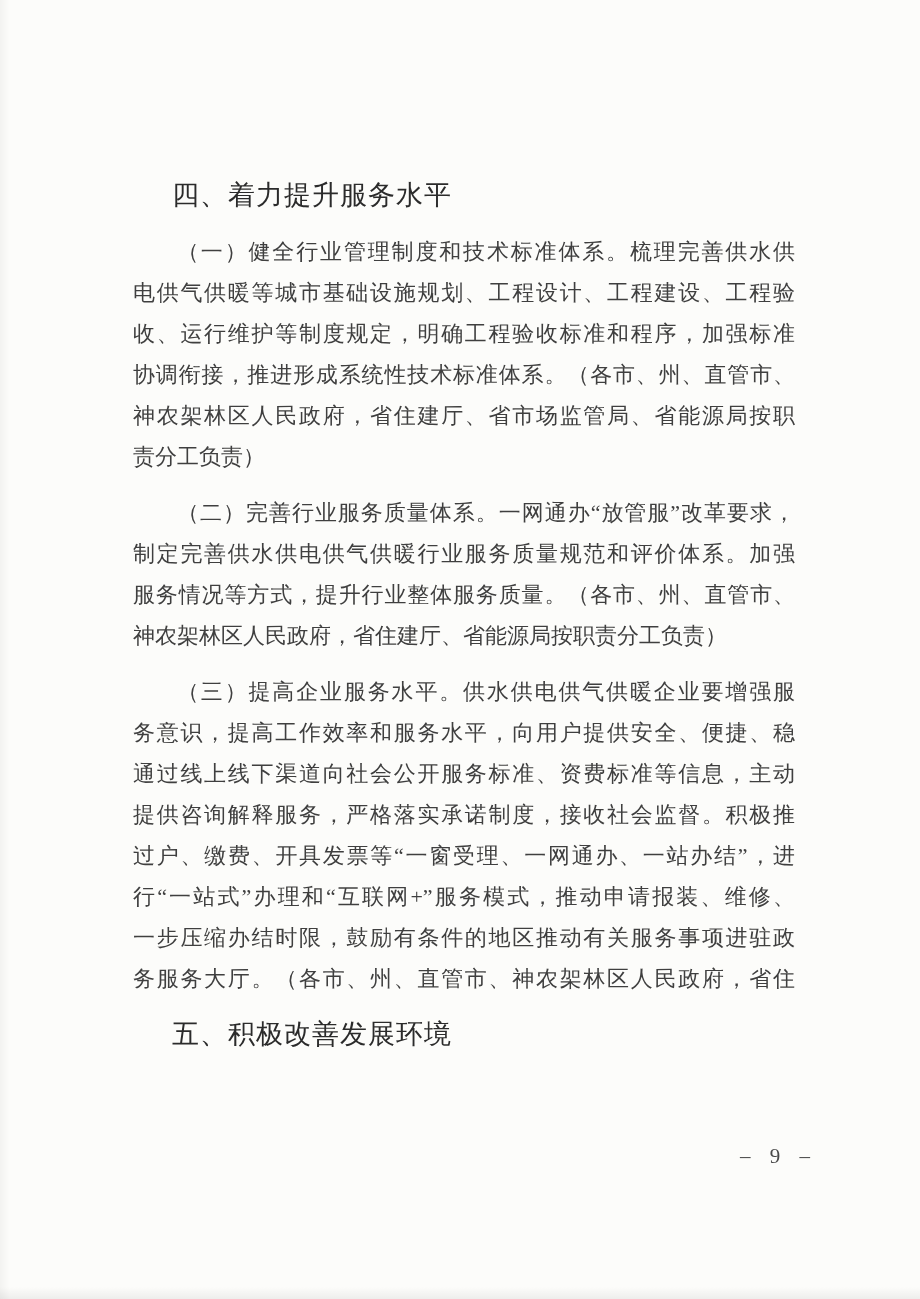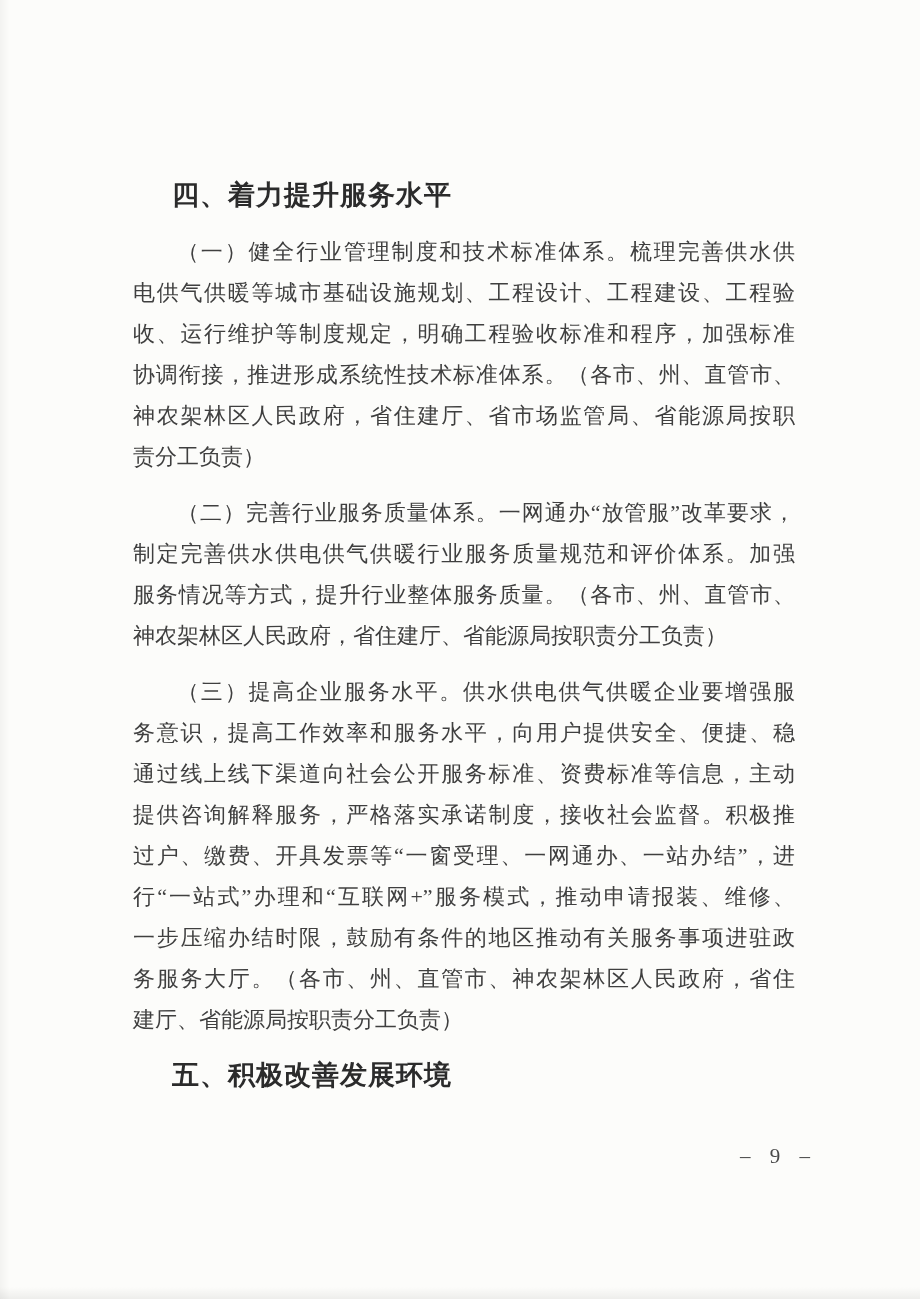--- a/index.html
+++ b/index.html
@@ -22,21 +22,21 @@
   .content {
     position: absolute;
     left: 118px; top: 175px; width: 692px;
     color: #3f3f3f;
     font-family: "Liberation Serif", "DejaVu Serif", serif;
     font-size: 22px;
     line-height: 41px;
   }
   .heading {
     font-family: "Liberation Sans", "DejaVu Sans", sans-serif;
-    font-weight: 700;
+    font-weight: 400;
     color: #2b2b2b;
     font-size: 27px;
     line-height: 41px;
     text-indent: 2em;
     letter-spacing: 1px;
     margin: 0;
   }
   .heading.h-bottom { }
   .para { margin: 15px; }
   .line {
@@ -84,20 +84,19 @@
 
   <div class="para">
     <div class="line first">（三）提高企业服务水平。供水供电供气供暖企业要增强服</div>
     <div class="line">务意识，提高工作效率和服务水平，向用户提供安全、便捷、稳</div>
     <div class="line">通过线上线下渠道向社会公开服务标准、资费标准等信息，主动</div>
     <div class="line">提供咨询解释服务，严格落实承诺制度，接收社会监督。积极推</div>
     <div class="line">过户、缴费、开具发票等“一窗受理、一网通办、一站办结”，进</div>
     <div class="line">行“一站式”办理和“互联网+”服务模式，推动申请报装、维修、</div>
     <div class="line">一步压缩办结时限，鼓励有条件的地区推动有关服务事项进驻政</div>
     <div class="line">务服务大厅。（各市、州、直管市、神农架林区人民政府，省住</div>
-    <div class="line last">建厅、省能源局按职责分工负责）</div>
   </div>
 
   <div class="heading h-bottom">五、积极改善发展环境</div>
 
 </div>
 
 <div class="page-number">– 9 –</div>
 
 </body></html>

